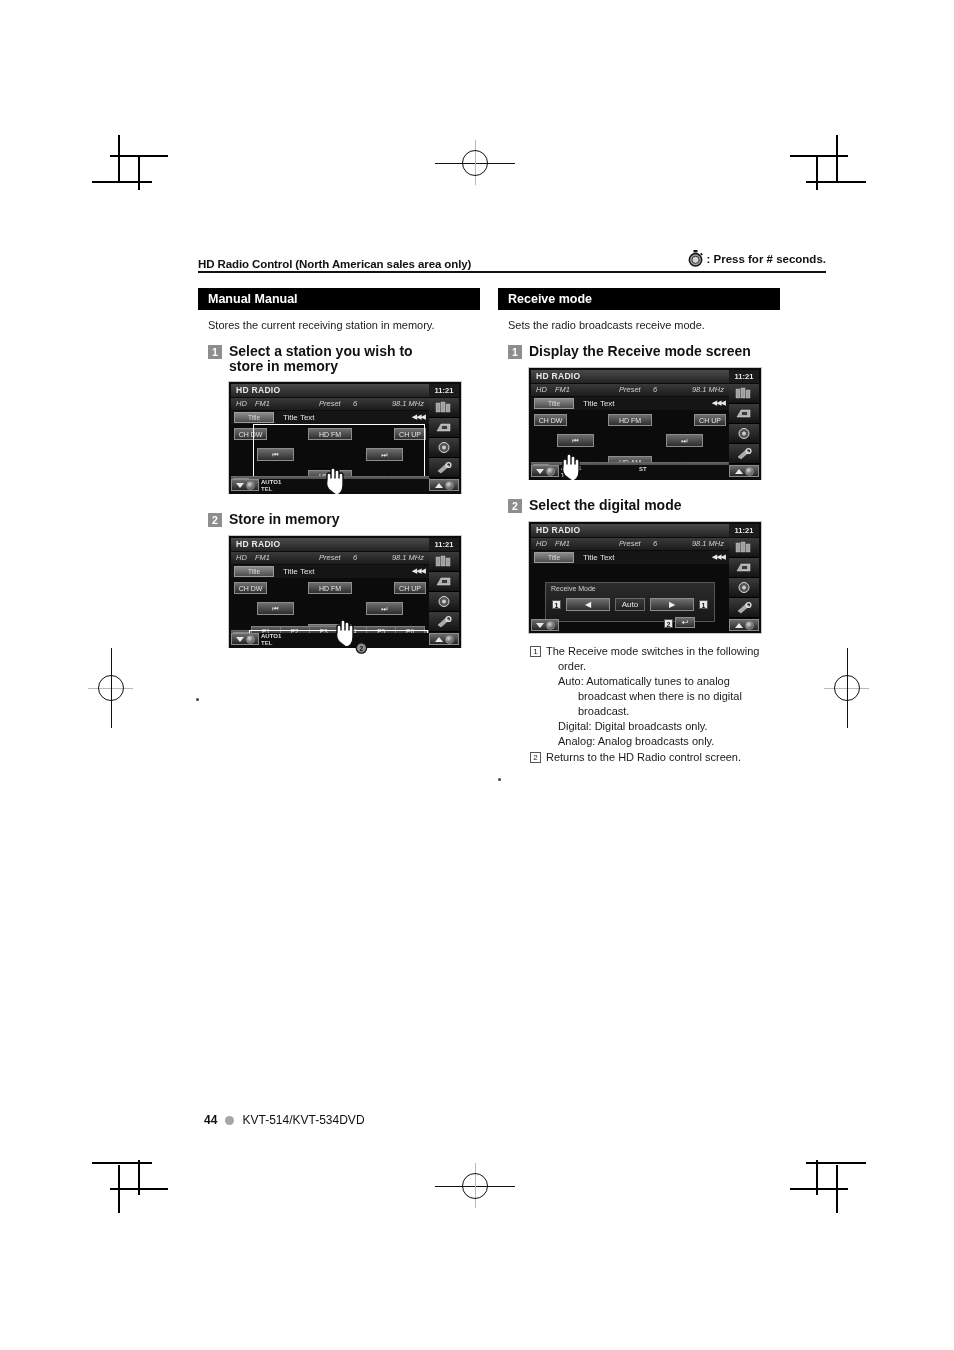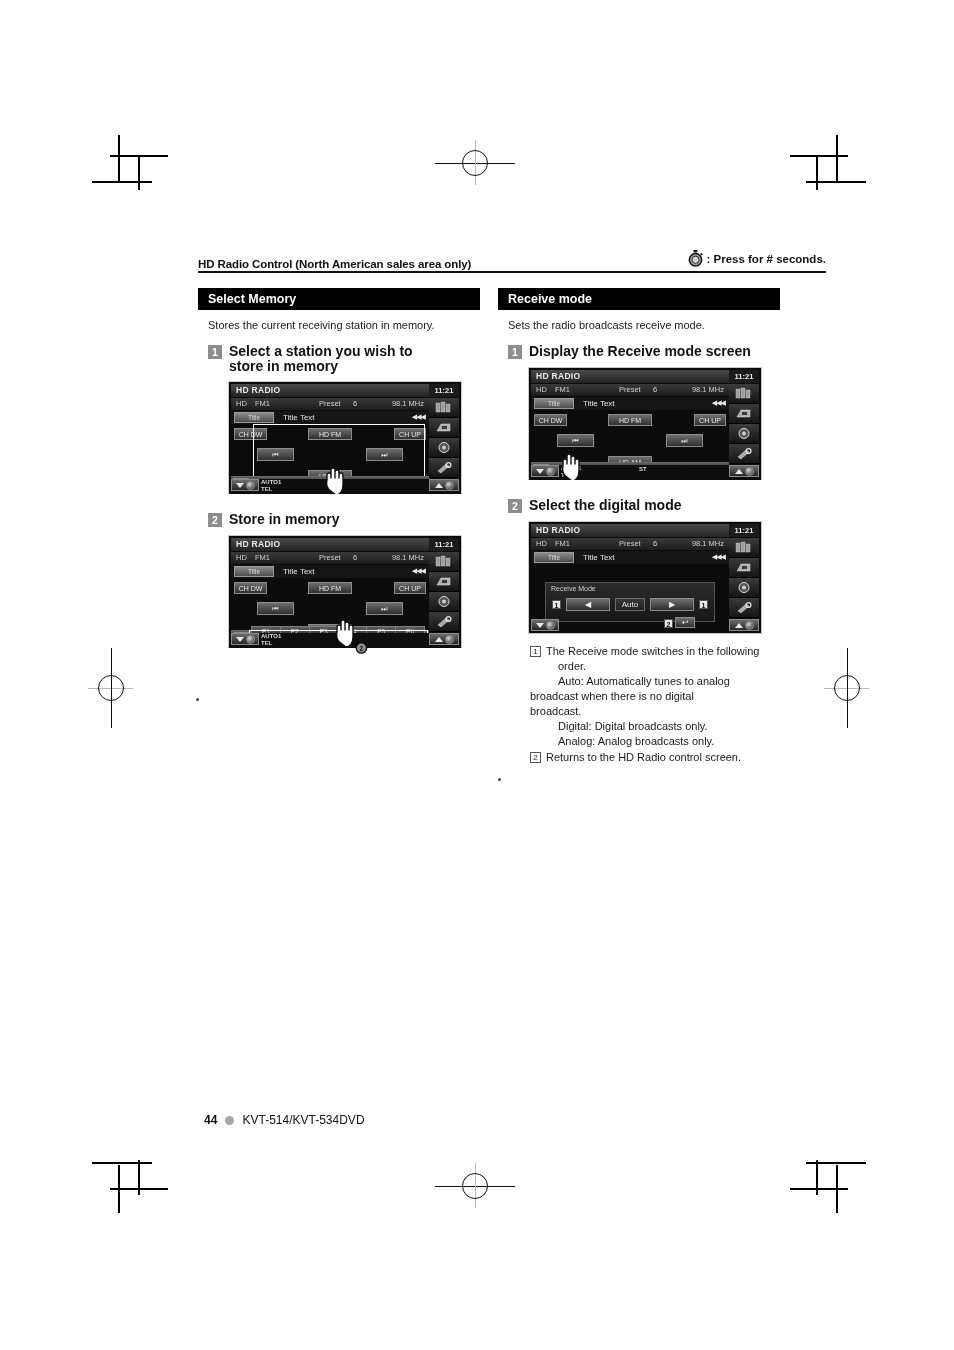--- a/index.html
+++ b/index.html
@@ -69,21 +69,21 @@
   .unit-body { position:absolute; left:2px; top:2px; right:32px; bottom:2px; }
   .u-title {
     height:13px; background:linear-gradient(#4a4a4a,#242424);
     color:#e8e8e8; font-size:8.5px; font-weight:bold; padding-left:5px; line-height:13px;
     letter-spacing:0.3px;
   }
   .u-info {
     height:12px; background:linear-gradient(#3a3a3a,#1c1c1c); color:#cfcfcf;
     font-size:7.5px; line-height:12px; position:relative; margin-top:1px;
   }
-  .u-info span { position:absolute; top:0; }
+  .u-info span { position:absolute; top:0;font-style:italic; }
   .i-hd { left:5px; } .i-band { left:24px;text-align:center; } .i-preset { left:88px; }
   .i-pnum { left:122px; } .i-freq { right:5px; }
 
   .u-title-row {
     height:13px; margin-top:1px; position:relative; background:#151515;
   }
   .u-titlebtn {
     position:absolute; left:3px; top:1px; width:40px; height:11px;
     background:linear-gradient(#8b8b8b,#4d4d4d); border:1px solid #9a9a9a;
     color:#dcdcdc; font-size:6.5px; text-align:center; line-height:10px;
@@ -192,21 +192,21 @@
   .hand { position:absolute; width:24px; height:28px; }
   .hand svg { display:block; }
 
   .explain { margin:10px 0 0 32px; font-size:11px; line-height:15px; }
   .expl-line { display:flex; gap:5px; align-items:flex-start; }
   .expl-num {
     border:1px solid #555; width:11px; height:11px; min-width:11px; text-align:center;
     font-size:8px; line-height:10px; margin-top:2px; color:#222; background:#fff;
   }
   .indent1 { margin-left:28px; }
-  .indent2 { }
+  .indent2 { margin-left:48px; }
 
   
   .dot { position:absolute; width:3px; height:3px; border-radius:50%; background:#444; }
 
   
   .footer { position:absolute; left:180px; top:1113px; font-size:11px; font-weight:bold; color:#111; }
   .footer .pg { font-size:12px; font-weight:bold;margin-left:24px; }
   .footer .bullet { display:inline-block; width:9px; height:9px; border-radius:50%;
                     background:#a6a6a6; margin:0 5px; vertical-align:-1px; }
   .footer .model { font-weight:normal; font-size:12px; color:#111; }
@@ -270,21 +270,21 @@
         <circle cx="7.5" cy="9.8" r="3.6" fill="#d6d6d6" stroke="#111" stroke-width="0.8"></circle>
         <rect x="12.3" y="3" width="2.2" height="1.6" fill="#111" transform="rotate(40 13 4)"></rect>
       </svg>
     </span><span>: Press for # seconds.</span>
   </div>
   <div class="rule"></div>
 </div>
 
 <div class="col col-left">
 
-  <div class="sec-bar">Select Memory</div>
+  <div class="sec-bar">Manual Manual</div>
   <div class="sec-desc">Stores the current receiving station in memory.</div>
 
   <div class="step">
     <div class="step-head">
       <div class="stepnum">1</div>
       <div class="step-title" style="max-width:205px;">Select a station you wish to store in memory</div>
     </div>
 
     <div class="unit">
       <div class="unit-body">

